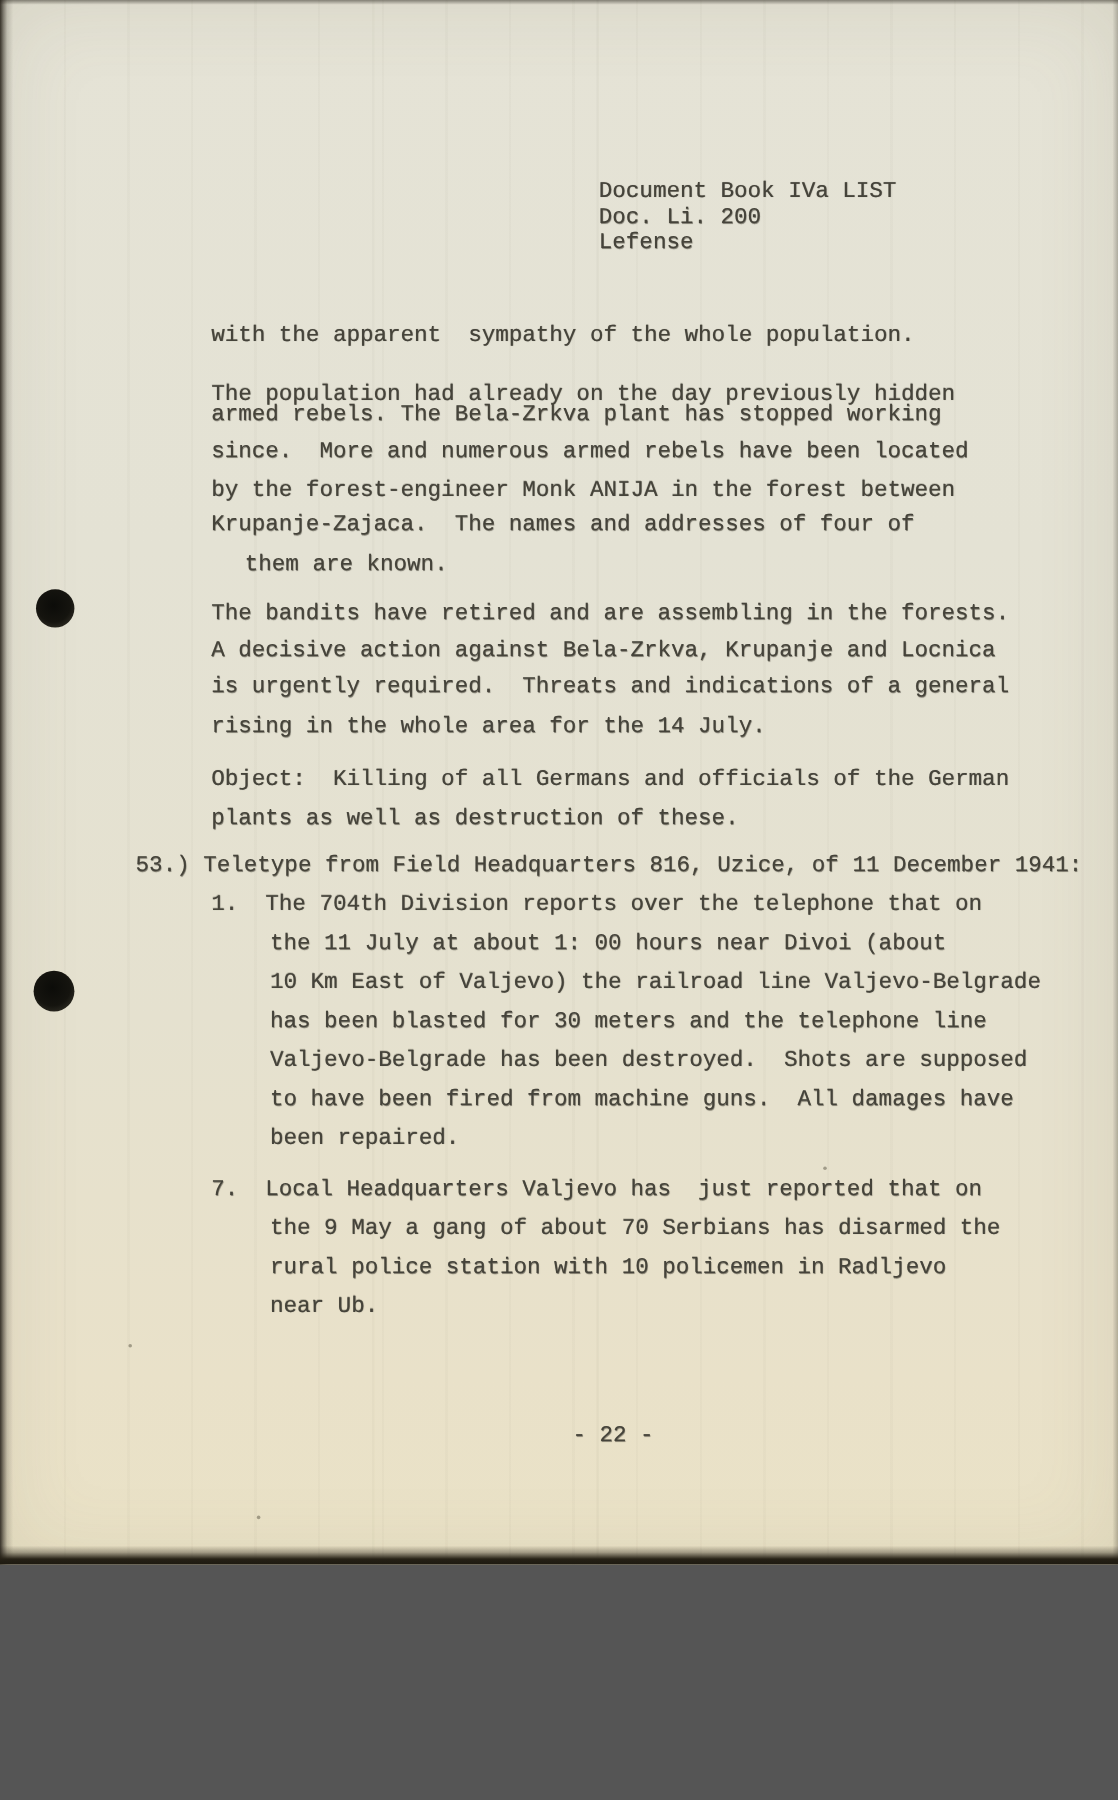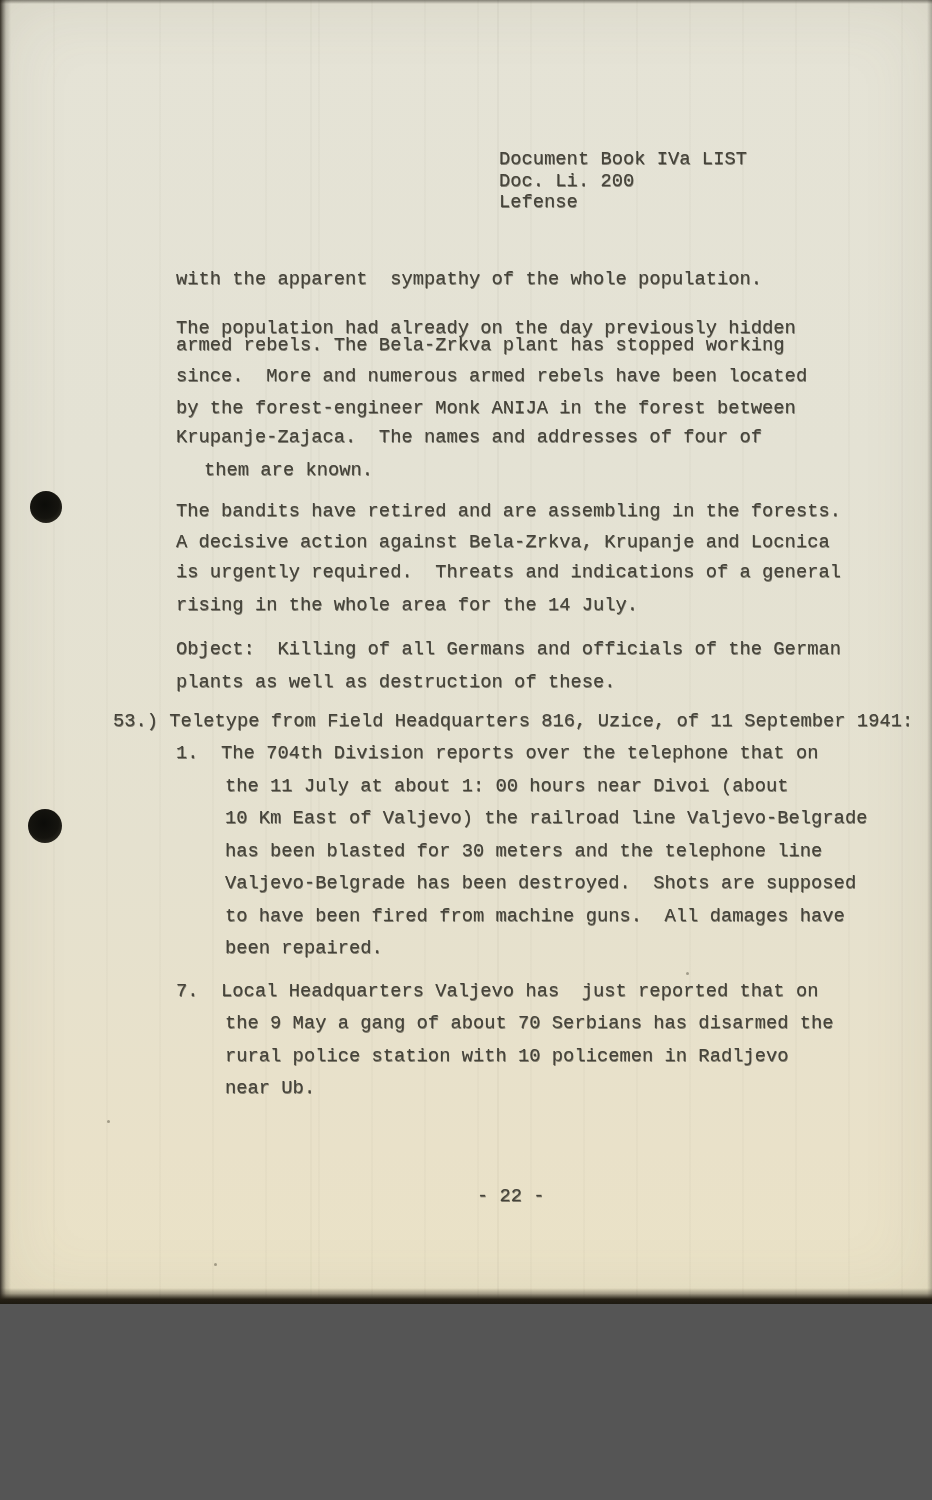--- a/index.html
+++ b/index.html
@@ -78,21 +78,21 @@
       <div class="tline" style="left: 176px; top: 365px;">since.  More and numerous armed rebels have been located</div>
       <div class="tline" style="left: 176px; top: 397px;">by the forest-engineer Monk ANIJA in the forest between</div>
       <div class="tline" style="left: 176px; top: 426px;">Krupanje-Zajaca.  The names and addresses of four of</div>
       <div class="tline" style="left: 176px; top: 459px; margin-left: 28px;">them are known.</div>
       <div class="tline" style="left: 176px; top: 500px;">The bandits have retired and are assembling in the forests.</div>
       <div class="tline" style="left: 176px; top: 531px;">A decisive action against Bela-Zrkva, Krupanje and Locnica</div>
       <div class="tline" style="left: 176px; top: 561px;">is urgently required.  Threats and indications of a general</div>
       <div class="tline" style="left: 176px; top: 594px;">rising in the whole area for the 14 July.</div>
       <div class="tline" style="left: 176px; top: 638px;">Object:  Killing of all Germans and officials of the German</div>
       <div class="tline" style="left: 176px; top: 655px; margin-top: 16px;">plants as well as destruction of these.</div>
-      <div class="tline" style="left: 113px; top: 710px;">53.) Teletype from Field Headquarters 816, Uzice, of 11 September 1941:</div>
+      <div class="tline" style="left: 113px; top: 710px;">53.) Teletype from Field Headquarters 816, Uzice, of 11 December 1941:</div>
       <div class="tline" style="left: 176px; top: 742px;">1.  The 704th Division reports over the telephone that on</div>
       <div class="tline" style="left: 225px; top: 775px;">the 11 July at about 1: 00 hours near Divoi (about</div>
       <div class="tline" style="left: 225px; top: 807px;">10 Km East of Valjevo) the railroad line Valjevo-Belgrade</div>
       <div class="tline" style="left: 225px; top: 840px;">has been blasted for 30 meters and the telephone line</div>
       <div class="tline" style="left: 225px; top: 872px;">Valjevo-Belgrade has been destroyed.  Shots are supposed</div>
       <div class="tline" style="left: 225px; top: 905px;">to have been fired from machine guns.  All damages have</div>
       <div class="tline" style="left: 225px; top: 937px;">been repaired.</div>
       <div class="tline" style="left: 176px; top: 980px;">7.  Local Headquarters Valjevo has  just reported that on</div>
       <div class="tline" style="left: 225px; top: 1012px;">the 9 May a gang of about 70 Serbians has disarmed the</div>
       <div class="tline" style="left: 225px; top: 1045px;">rural police station with 10 policemen in Radljevo</div>

